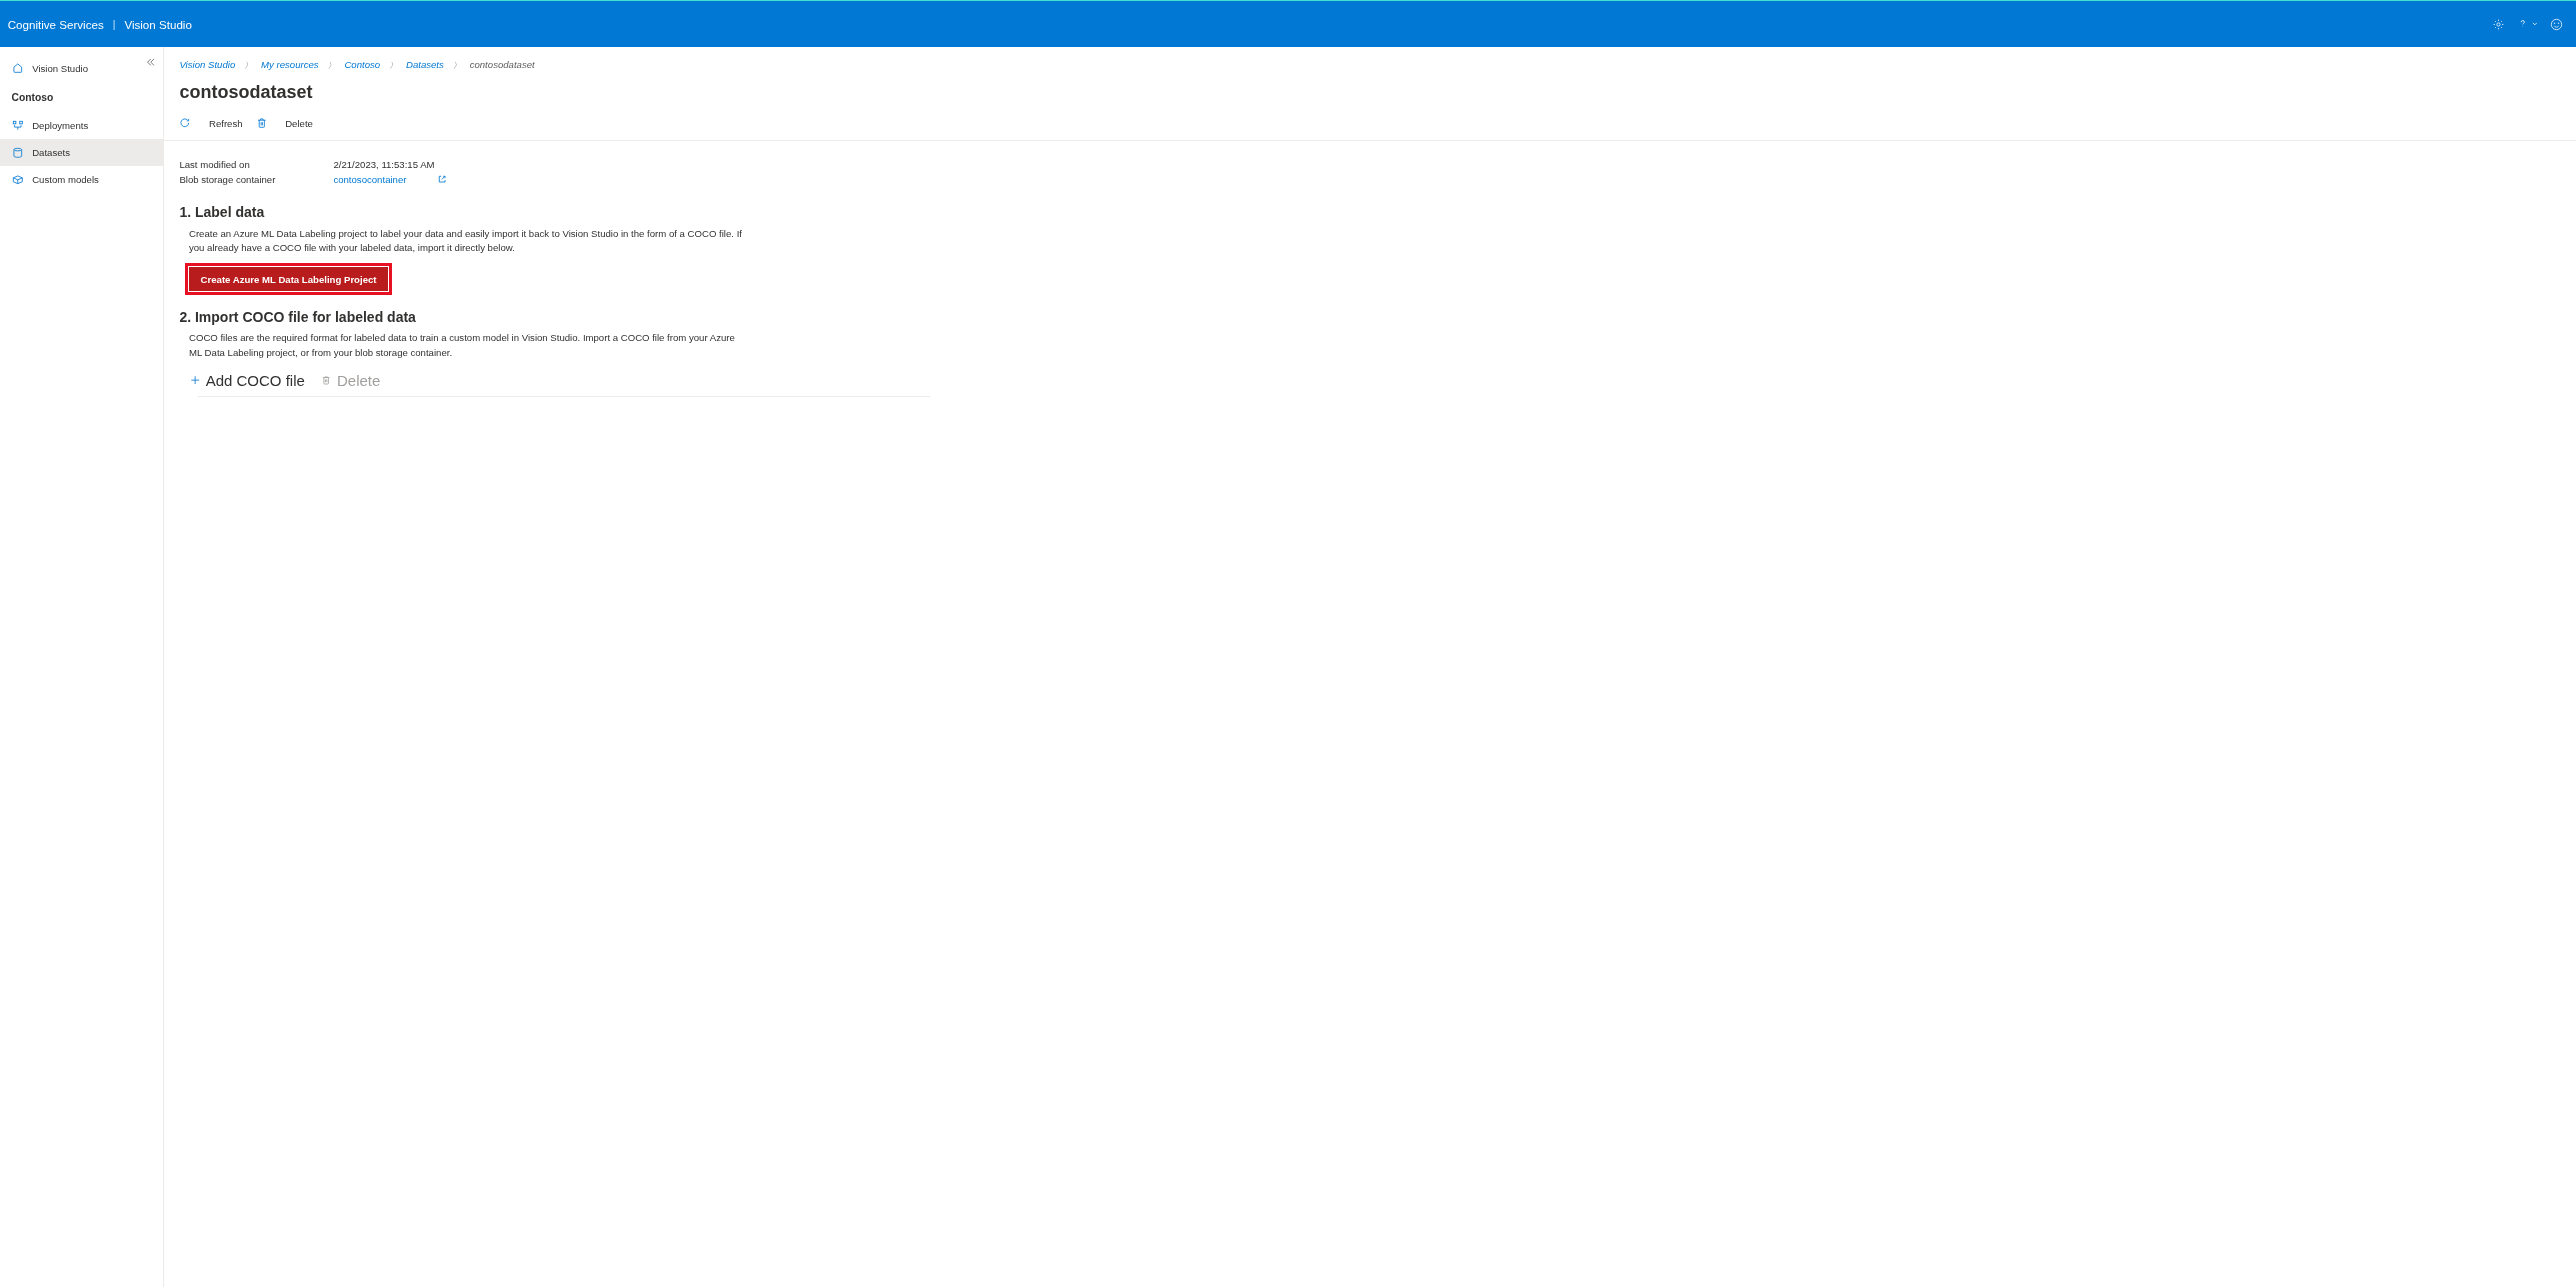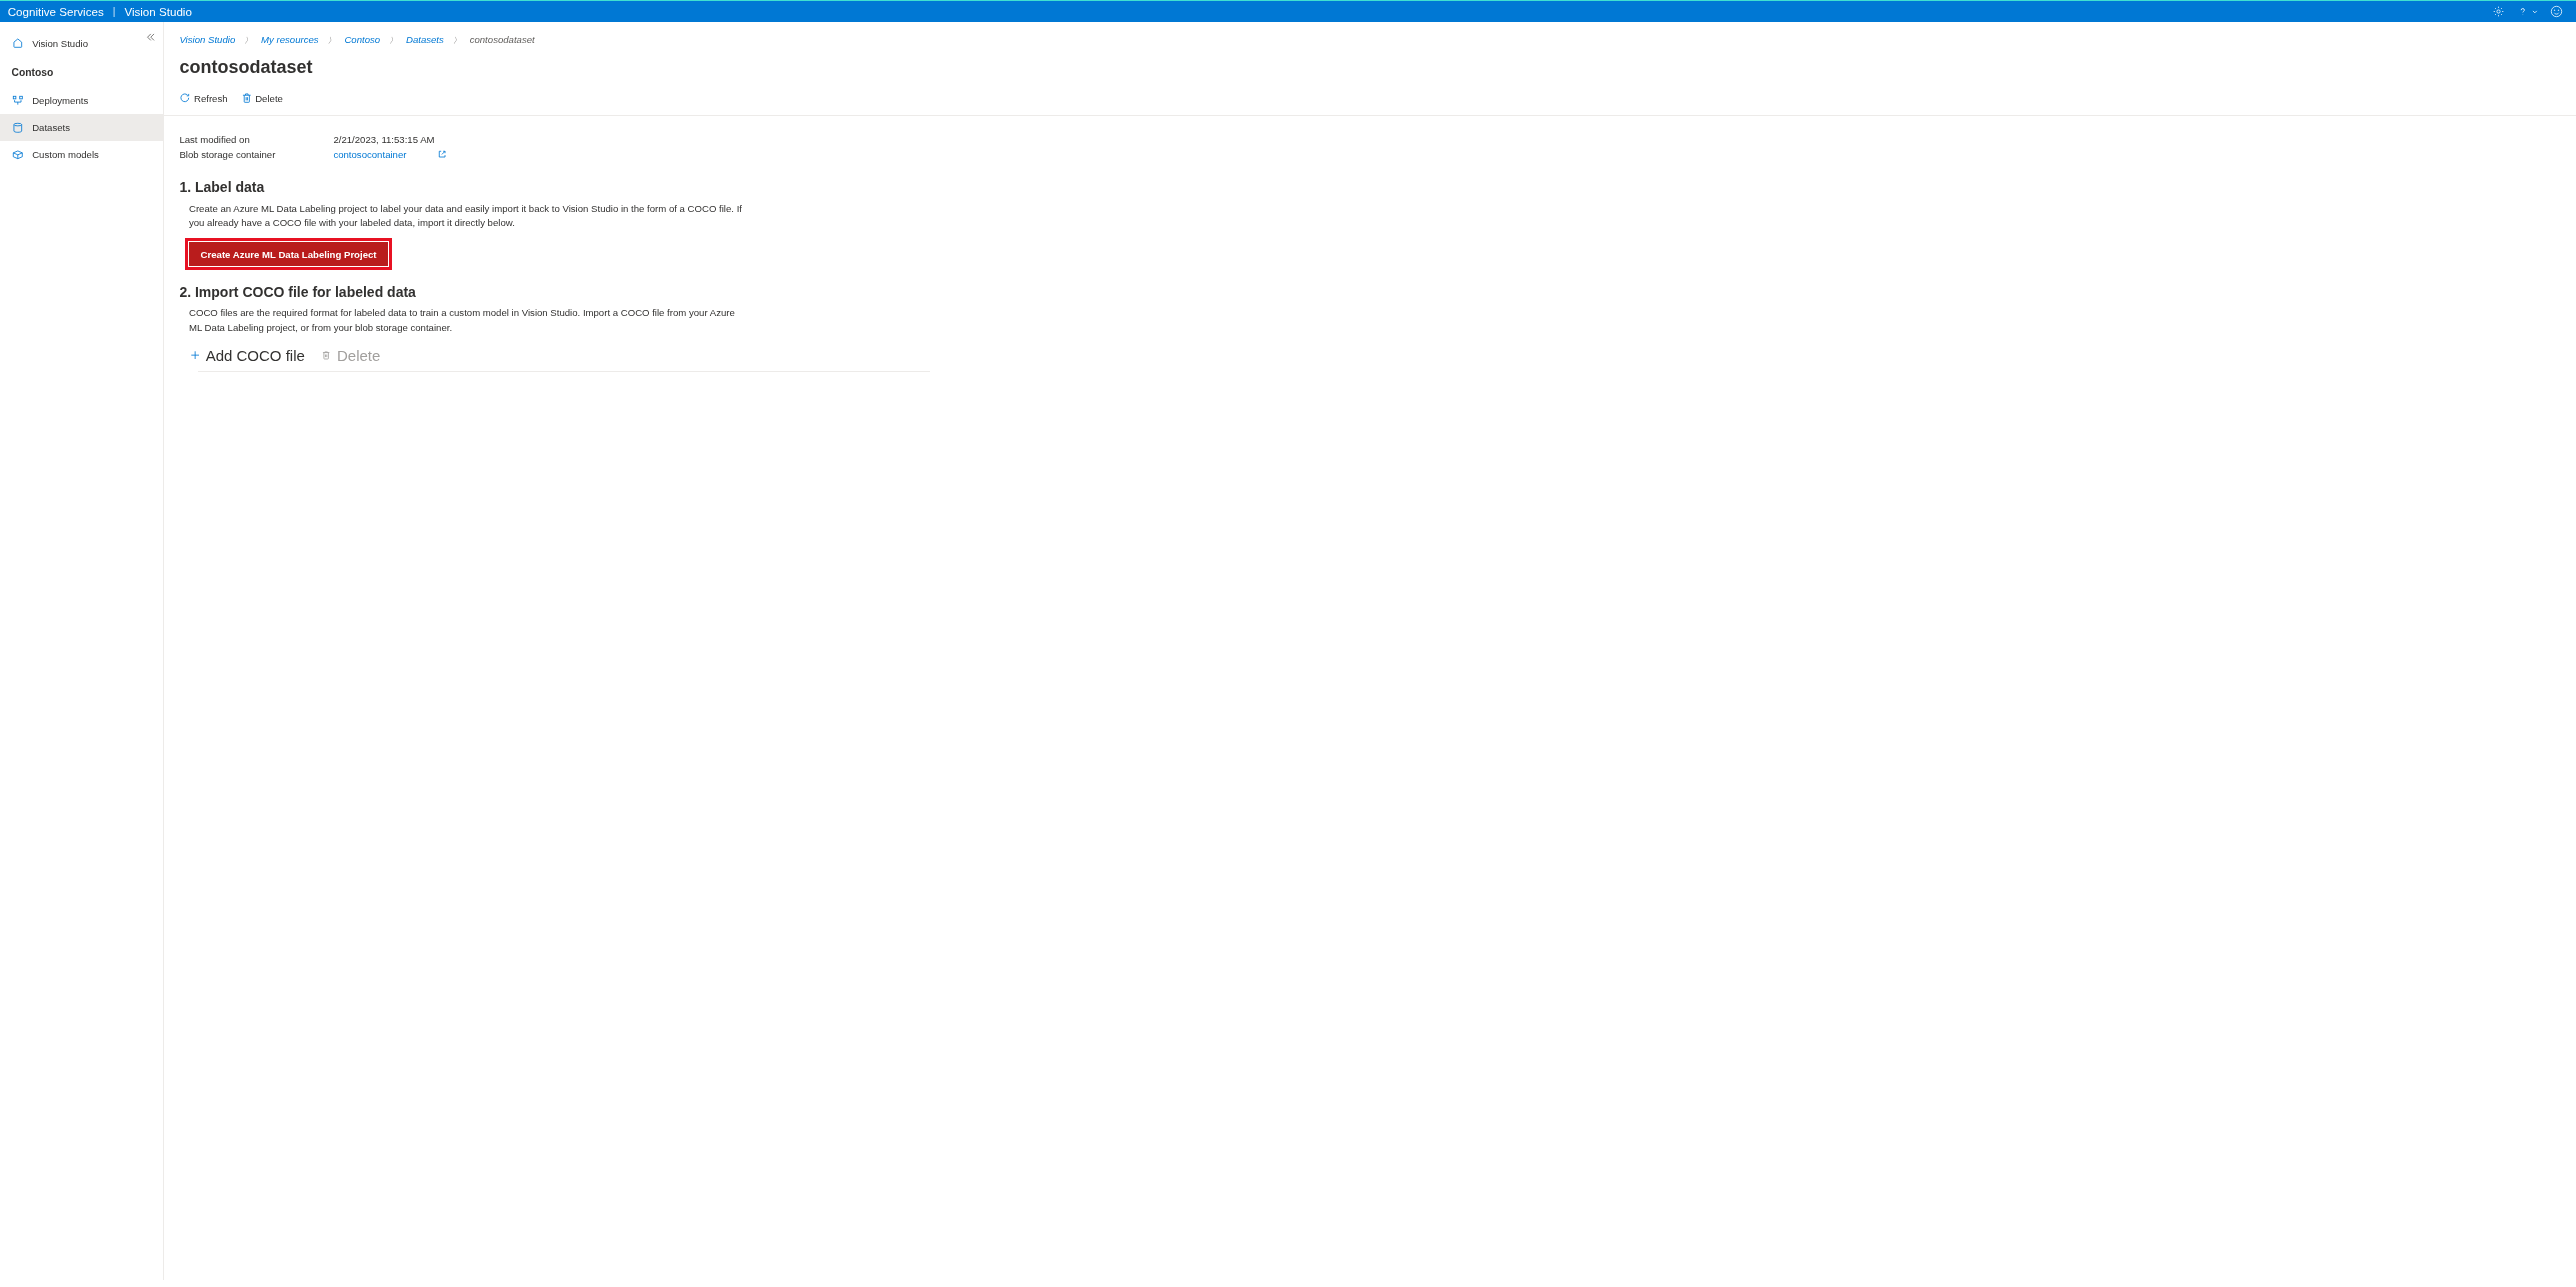--- a/index.html
+++ b/index.html
@@ -1,18 +1,18 @@
 <!DOCTYPE html>
 <html style="font-size:10.3px"><head>
   <meta charset="utf-8">
   <style>
     * { margin: 0; padding: 0; box-sizing: border-box; font-family: 'Segoe UI', Tahoma, Geneva, Verdana, sans-serif; }
     body { background: #ffffff; color: #323130; font-size: 9px; overflow: hidden; }
     
-    .top-bar { background: #0078d4; color: #ffffff; height: 22px; display: flex; align-items: center; padding: 0 7.7px; border-top: 1.3px solid #40e0d0; justify-content: space-between; }
+    .top-bar { background: #0078d4; color: #ffffff; height: 47px; display: flex; align-items: center; padding: 0 7.7px; border-top: 1.3px solid #40e0d0; justify-content: space-between; }
     .top-bar-left { display: flex; align-items: center; }
     .top-bar-title { font-size: 11.6px; font-weight: 400; }
     .top-bar-divider { margin: 0 9px; font-size: 10.3px; color: rgba(255,255,255,0.8); }
     .top-bar-subtitle { font-size: 11.6px; font-weight: 400; }
     .top-bar-right { display: flex; align-items: center; gap: 11.6px; padding-right: 5.1px; }
     .top-bar-icon { width: 13px; height: 13px; cursor: pointer; display: flex; align-items: center; justify-content: center; }
     .help-group { display: flex; align-items: center; gap: 2.6px; cursor: pointer; }
     
     .layout { display: flex; height: calc(100vh - 29.5px); }
     
@@ -25,21 +25,21 @@
     
     .main { flex: 1; overflow-y: auto; padding: 11.6px 0 0 0; }
     .breadcrumb { padding: 0 15.4px 5.1px; font-size: 9.6px; font-style: italic; }
     .breadcrumb-link { color: #0078d4; text-decoration: none; cursor: pointer; }
     .breadcrumb-sep { color: #605e5c; margin: 0 6.4px; font-size: 7.7px; }
     .breadcrumb-current { color: #605e5c; }
     
     .page-title { padding: 6.4px 15.4px 11.6px; font-size: 18px; font-weight: 600; }
     
     .toolbar { padding: 0 15.4px 9px; display: flex; gap: 13px; border-bottom: 0.6px solid #edebe9; }
-    .toolbar-btn { display: flex; align-items: center; gap: 3px; color: #323130; cursor: pointer; font-size: 9.6px; padding: 2.6px 0; justify-content: space-between; }
+    .toolbar-btn { display: flex; align-items: center; gap: 18px; color: #323130; cursor: pointer; font-size: 9.6px; padding: 2.6px 0; justify-content: space-between; }
     .toolbar-icon { color: #0078d4; width: 11.6px; height: 11.6px; display: flex; align-items: center; justify-content: center; }
     
     .content { padding: 15.4px 15.4px 0; }
     
     .info-row { display: flex; padding: 1.9px 0; font-size: 9.6px; }
     .info-label { width: 154px; color: #323130; }
     .info-value { color: #323130; }
     .info-value-link { color: #0078d4; cursor: pointer; display: flex; align-items: center; gap: 32px; }
     
     .section { margin-top: 18px; }

